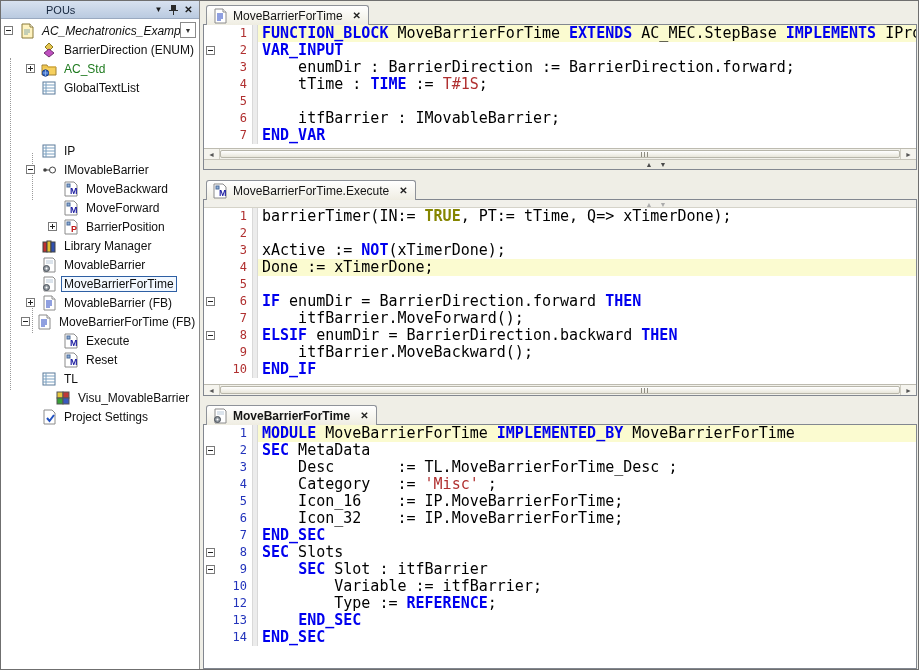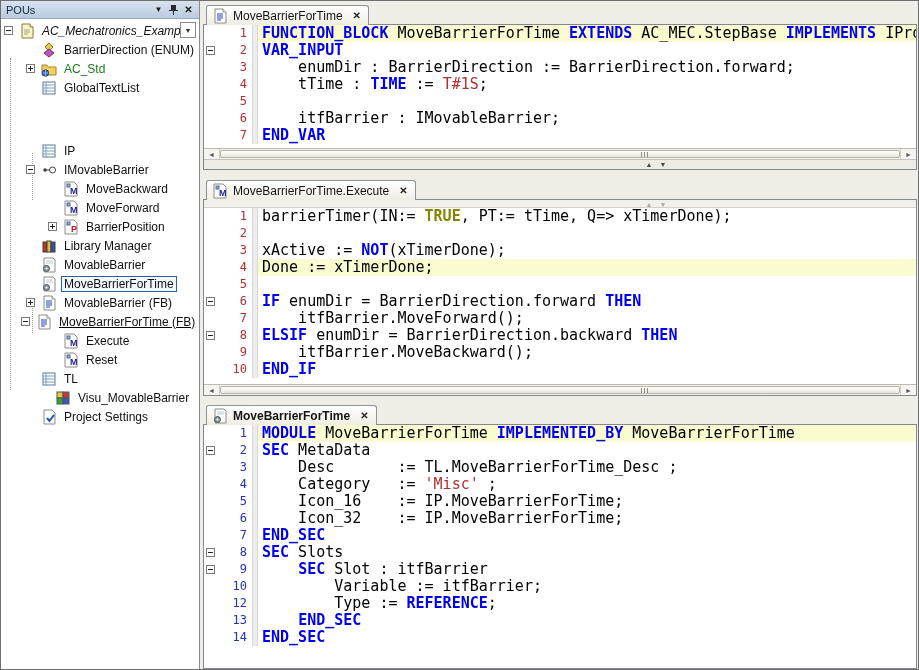--- a/index.html
+++ b/index.html
@@ -5,21 +5,21 @@
   html,body{margin:0;padding:0;background:#9a9a9a;}
   *{box-sizing:border-box;}
   .window{position:relative;width:919px;height:670px;background:#EFEEE6;border:1px solid #6f6f6f;
           font-family:"Liberation Sans",sans-serif;overflow:hidden;}
 
   
   .sidebar{position:absolute;left:0;top:0;width:199px;height:668px;background:#fff;
            border-right:1px solid #8a8a8a;}
   .sidebar-header{height:18px;background:linear-gradient(#D8E2F0,#BACAE0);border-bottom:1px solid #9AA9C0;
                   display:flex;align-items:center;padding:0 3px 0 5px;}
-  .sidebar-title{flex:1;font-size:11px;color:#16263e;}
+  .sidebar-title{flex:1;font-size:11px;color:#16263e;margin-left:40px;}
   .hdr-btn{width:15px;height:14px;display:flex;align-items:center;justify-content:center;
            font-size:8px;color:#1a1a1a;}
   .hdr-x{font-size:10px;font-weight:bold;}
   .pin{display:block;width:9px;height:12px;position:relative;}
   .pin::before{content:"";position:absolute;left:2px;top:1px;width:5px;height:6px;background:#2a2a2a;}
   .pin::after{content:"";position:absolute;left:4px;top:7px;width:1px;height:4px;background:#2a2a2a;}
   .pin i{position:absolute;left:0;top:6px;width:9px;height:1px;background:#2a2a2a;}
 
   .tree{position:relative;padding-top:2px;font-size:12px;height:calc(100% - 18px);overflow:hidden;}
   .guide{position:absolute;width:0;border-left:1px dotted #9a9a9a;}
@@ -251,21 +251,21 @@
           </span>
           <span class="ticon">
             <svg width="16" height="16">
               <path d="M3 1h8l3 3v11H3z" fill="#fff" stroke="#8a8a8a"></path>
               <path d="M11 1v3h3" fill="#fff" stroke="#8a8a8a"></path>
               <path d="M5 6h6M5 8h6M5 10h6M5 12h4" stroke="#2040C0"></path>
             </svg>
           </span>
           <span class="tlabel">MovableBarrier (FB)</span>
         </div>
-        <div class="trow" style="padding-left: 20px; text-decoration: underline;">
+        <div class="trow" style="padding-left: 20px;">
           <span class="texp-slot">
             <span class="texp"></span>
           </span>
           <span class="ticon">
             <svg width="16" height="16">
               <path d="M3 1h8l3 3v11H3z" fill="#fff" stroke="#8a8a8a"></path>
               <path d="M11 1v3h3" fill="#fff" stroke="#8a8a8a"></path>
               <path d="M5 6h6M5 8h6M5 10h6M5 12h4" stroke="#2040C0"></path>
             </svg>
           </span>

